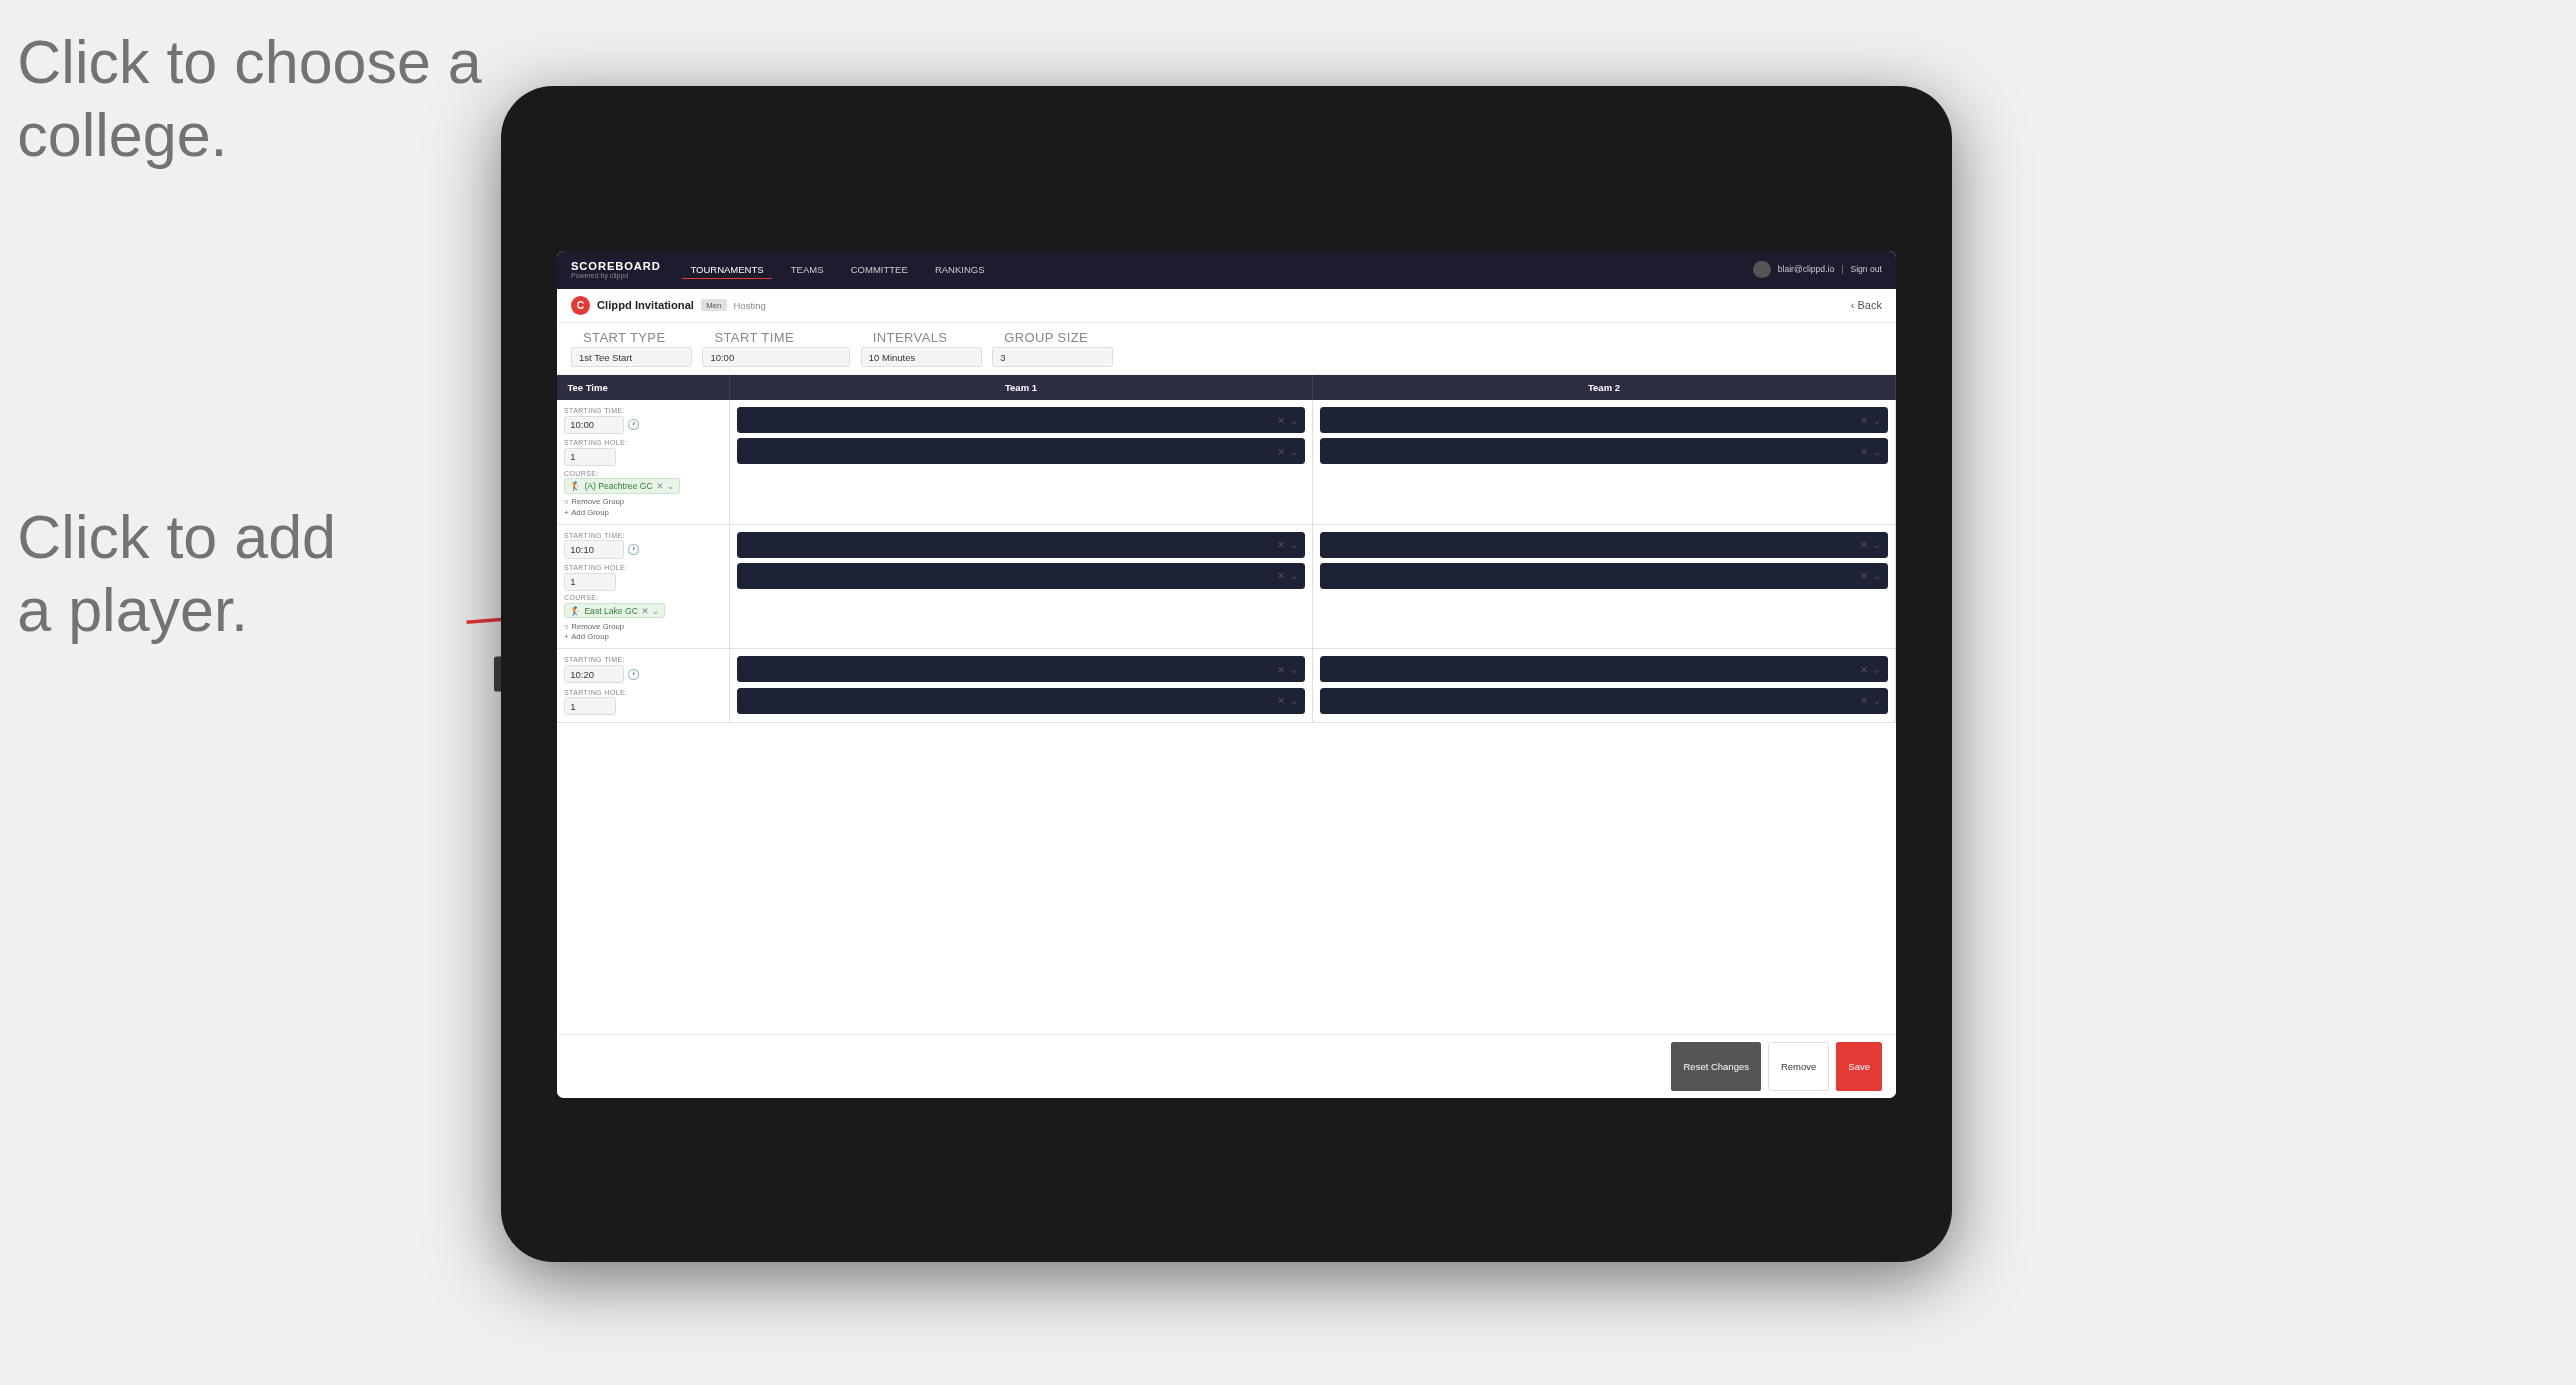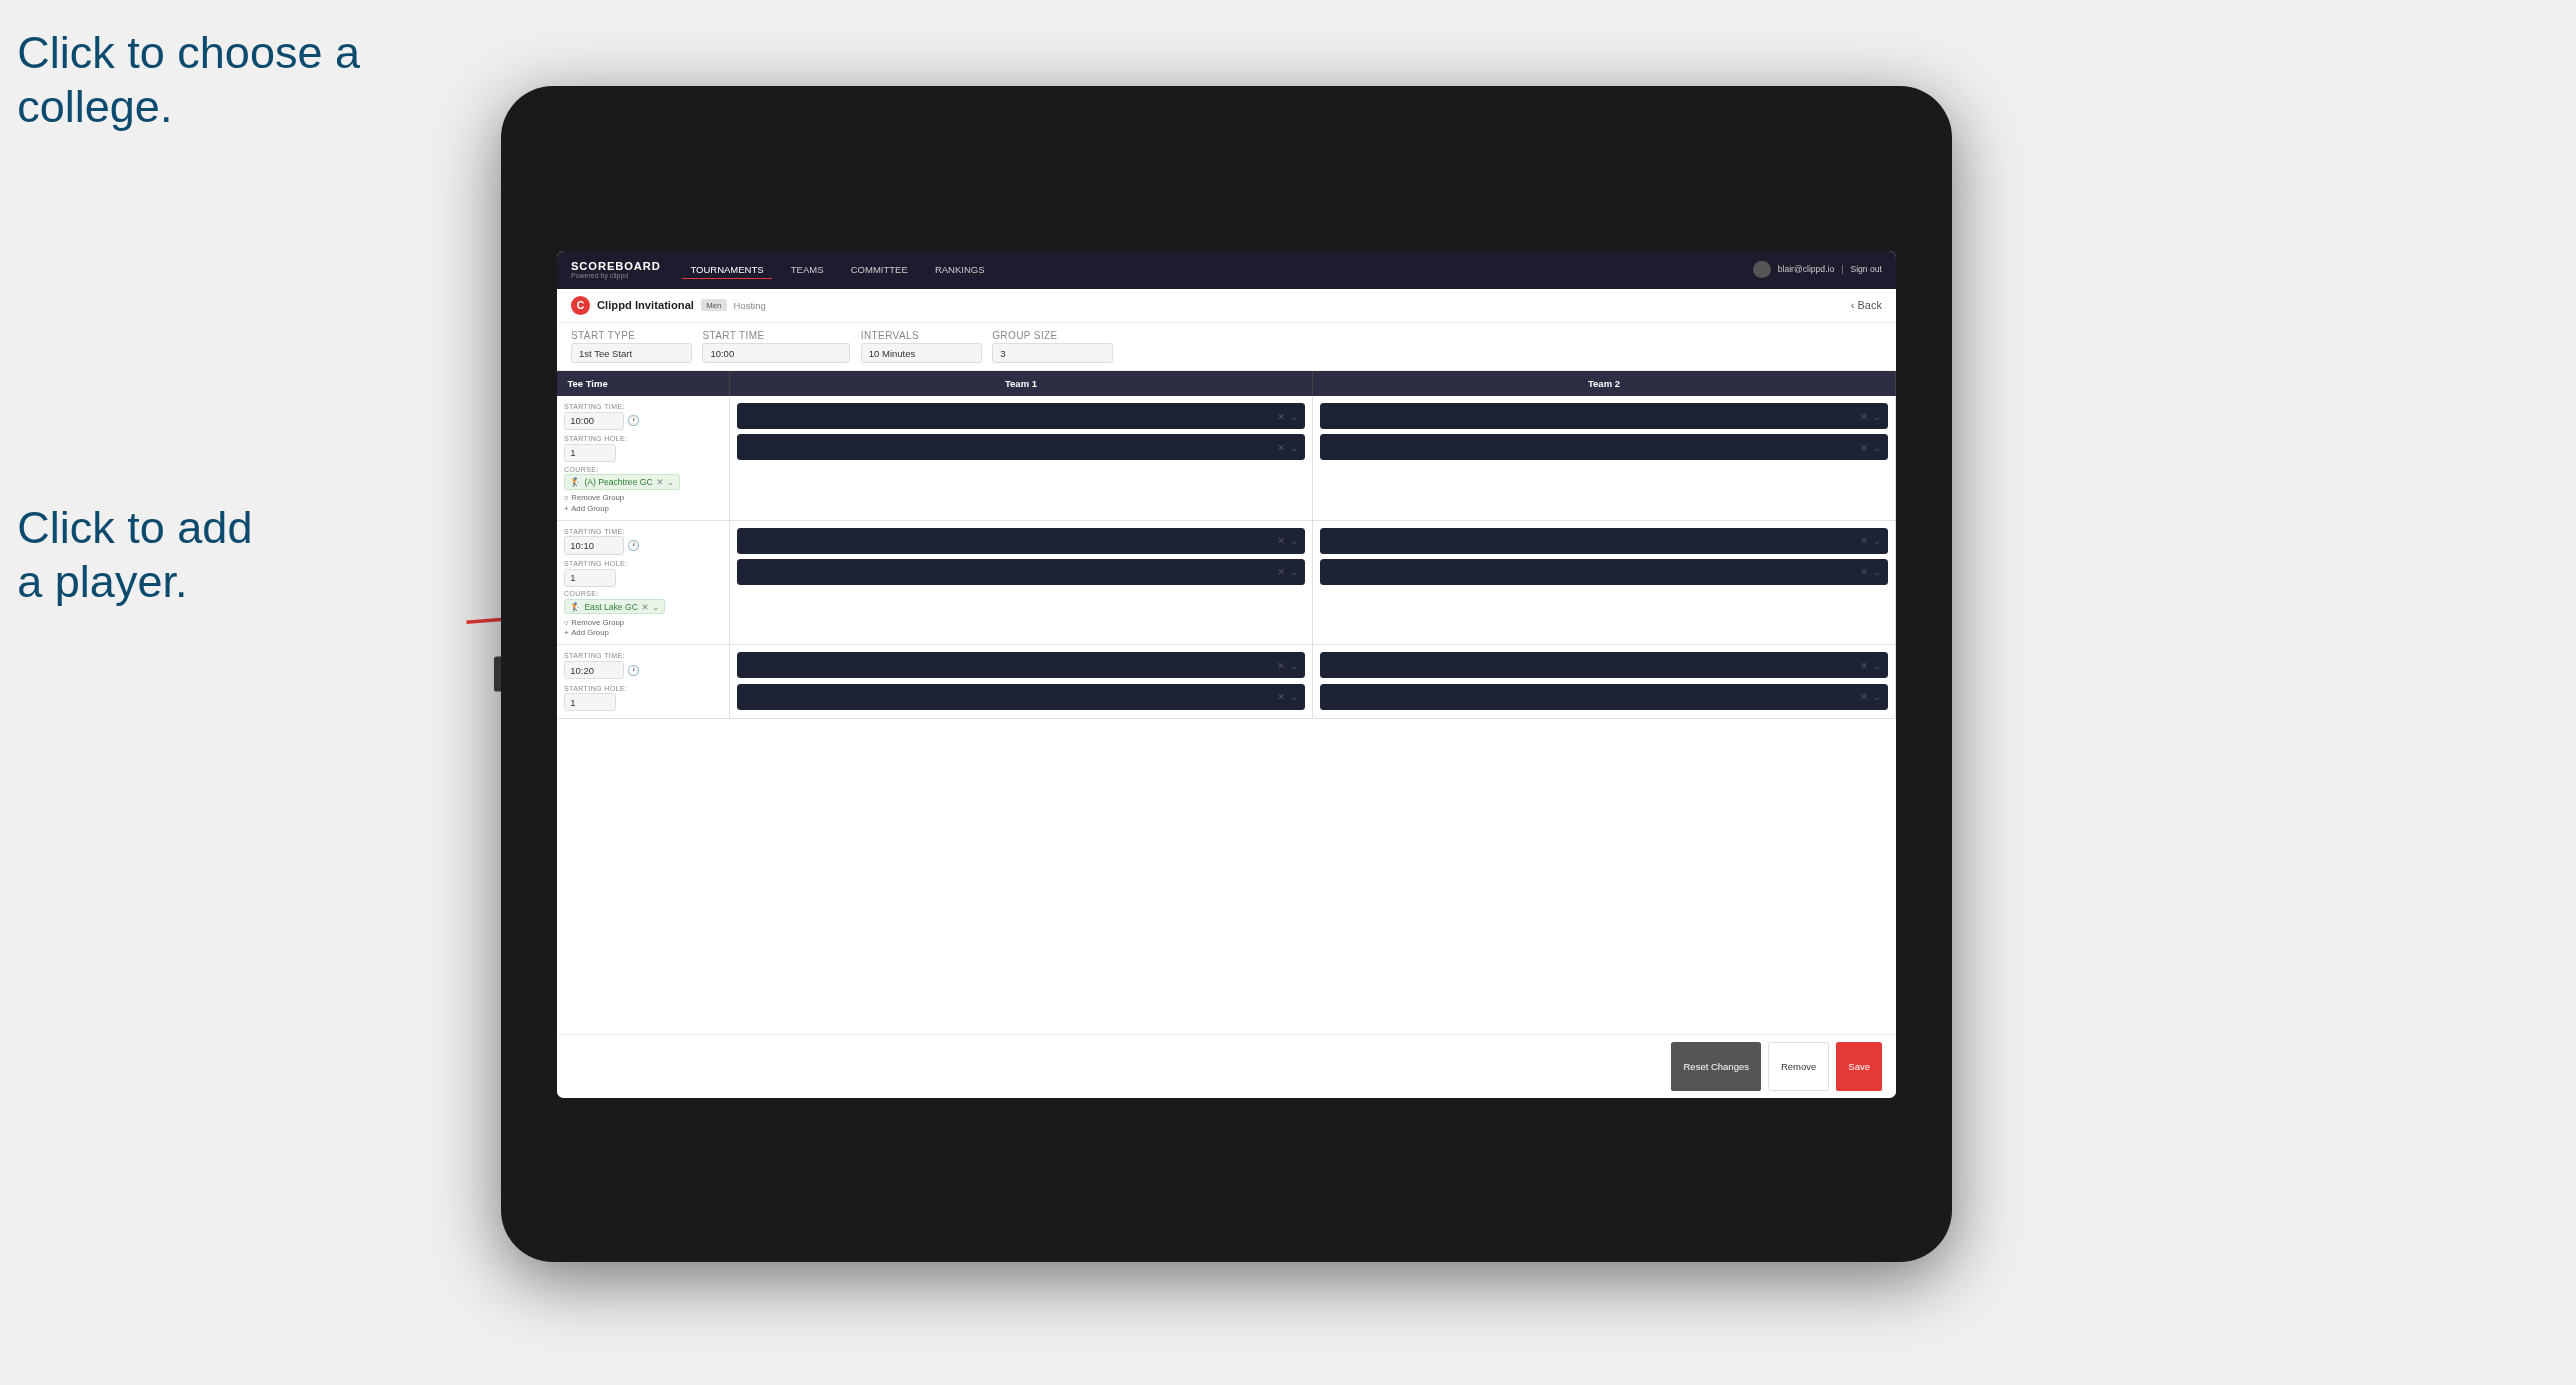--- a/index.html
+++ b/index.html
@@ -8,23 +8,23 @@
       font-family: Arial, sans-serif;
       width: 2576px;
       height: 1386px;
       position: relative;
       overflow: hidden;
     }
 
     
     .annotation {
       position: absolute;
-      font-size: 45px;
+      font-size: 61px;
       font-weight: 500;
-      color: #0c4a6e;
+      color: #737373;
       line-height: 1.2;
     }
     .annotation-1 { top: 26px; left: 17.3px; }
     .annotation-2 { top: 501px; left: 17.3px; }
 
     
     .arrow-svg {
       position: absolute;
       pointer-events: none;
     }
@@ -173,24 +173,25 @@
       background: #fff;
       border-bottom: 0.9px solid #eee;
       flex-shrink: 0;
     }
     .form-group {
       display: flex;
       flex-direction: column;
       gap: 2.6px;
     }
     .form-label {
-      font-size: 10px;
+      font-size: 13px;
       color: #888;
       text-transform: uppercase;
       letter-spacing: 0.4px;
+      margin-left: 12px;
     }
     .form-select {
       background: #f5f5f5;
       border: 0.9px solid #ddd;
       border-radius: 2.6px;
       padding: 3.5px 7px;
       font-size: 9.5px;
       color: #333;
       min-width: 121px;
       appearance: none;

